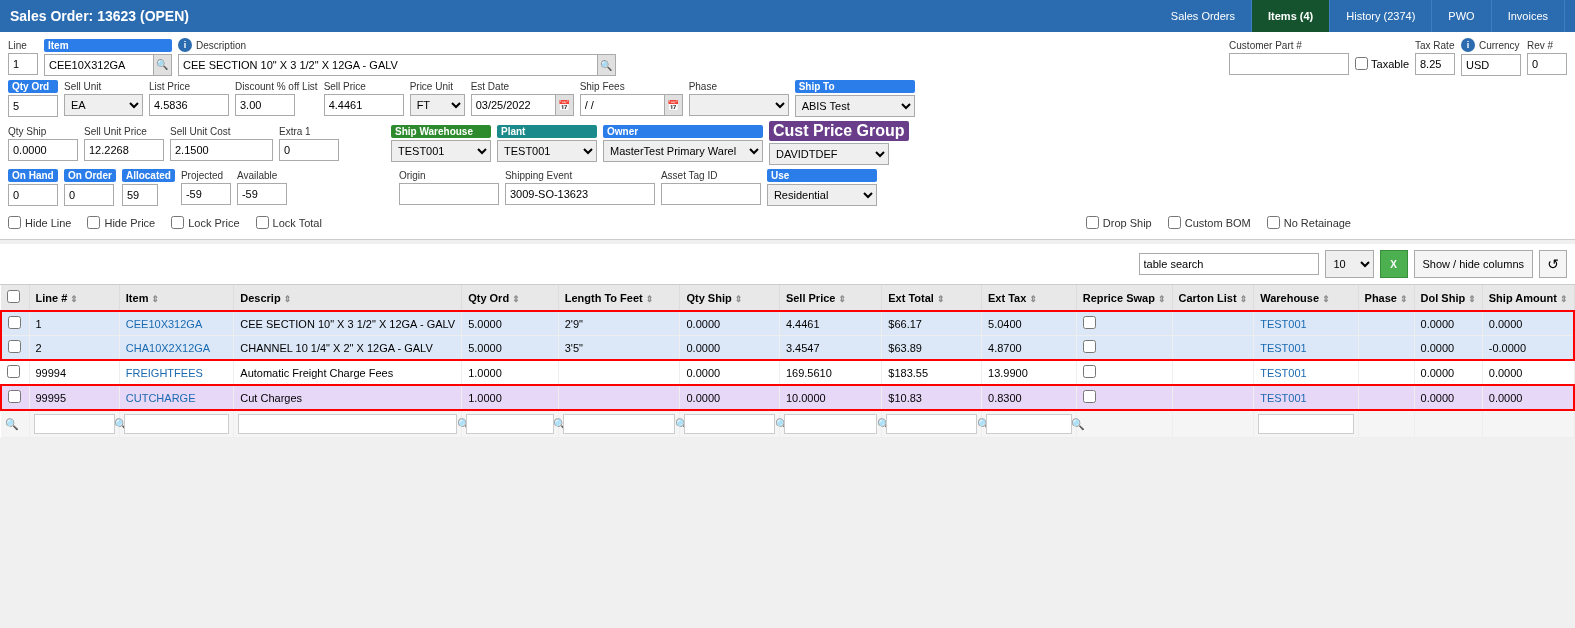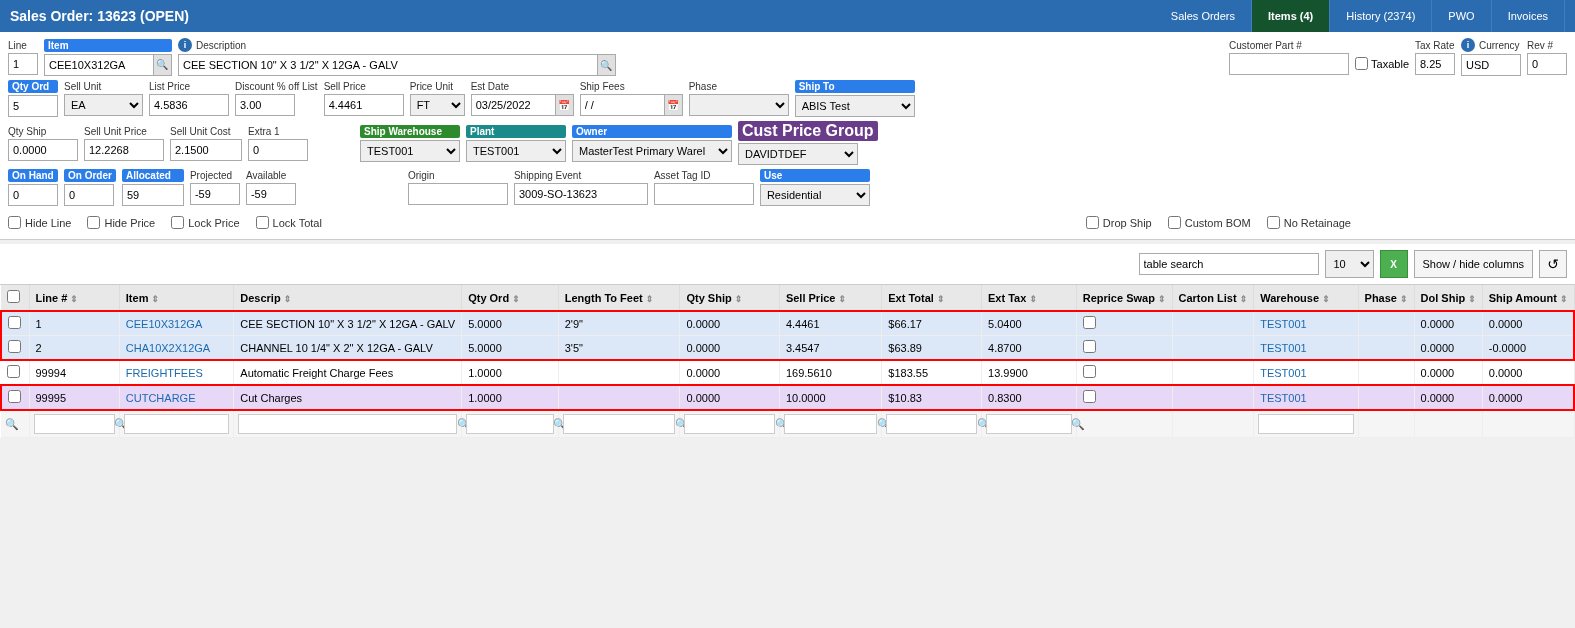--- a/index.html
+++ b/index.html
@@ -404,21 +404,21 @@
     <div class="field-group">
       <span class="field-label">Qty Ship</span>
       <input type="text" style="width: 70px;" value="0.0000">
     </div>
     <div class="field-group">
       <span class="field-label">Sell Unit Price</span>
       <input type="text" style="width: 80px;" value="12.2268">
     </div>
     <div class="field-group">
       <span class="field-label">Sell Unit Cost</span>
-      <input type="text" style="width: 72px;" value="2.1500">
+      <input type="text" style="width: 103px;" value="2.1500">
     </div>
     <div class="field-group">
       <span class="field-label">Extra 1</span>
       <input type="text" style="width: 60px;" value="0">
     </div>
     <div style="width:40px"></div>
     <div class="field-group">
       <span class="field-label-green">Ship Warehouse</span>
       <select style="width:100px">
         <option>TEST001</option>
@@ -448,38 +448,38 @@
     <div class="field-group">
       <span class="field-label-blue">On Hand</span>
       <input type="text" style="width: 50px;" value="0">
     </div>
     <div class="field-group">
       <span class="field-label-blue">On Order</span>
       <input type="text" style="width: 50px;" value="0">
     </div>
     <div class="field-group">
       <span class="field-label-blue">Allocated</span>
-      <input type="text" style="width: 62px;" value="59">
+      <input type="text" style="width: 36px;" value="59">
     </div>
     <div class="field-group">
       <span class="field-label">Projected</span>
       <input type="text" style="width: 50px;" value="-59">
     </div>
     <div class="field-group">
       <span class="field-label">Available</span>
       <input type="text" style="width: 50px;" value="-59">
     </div>
     <div style="width:100px"></div>
     <div class="field-group">
       <span class="field-label">Origin</span>
       <input type="text" style="width: 100px;">
     </div>
     <div class="field-group">
       <span class="field-label">Shipping Event</span>
-      <input type="text" style="width: 134px;" value="3009-SO-13623">
+      <input type="text" style="width: 150px;" value="3009-SO-13623">
     </div>
     <div class="field-group">
       <span class="field-label">Asset Tag ID</span>
       <input type="text" style="width: 100px;">
     </div>
     <div class="field-group">
       <span class="field-label-blue">Use</span>
       <select style="width:110px">
         <option>Residential</option>
       </select>

